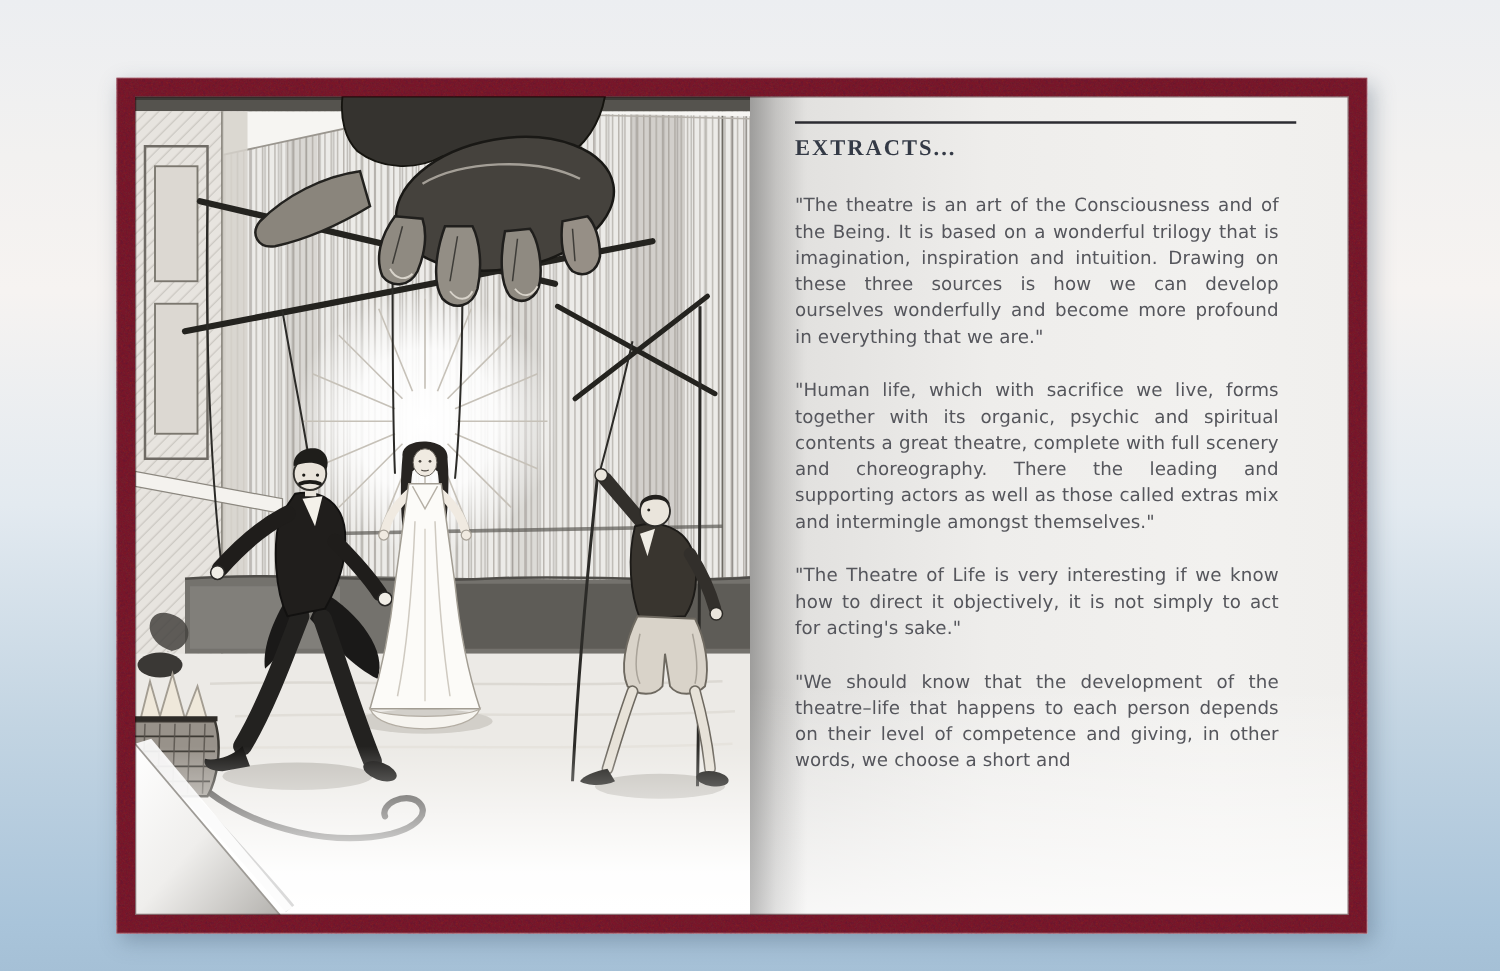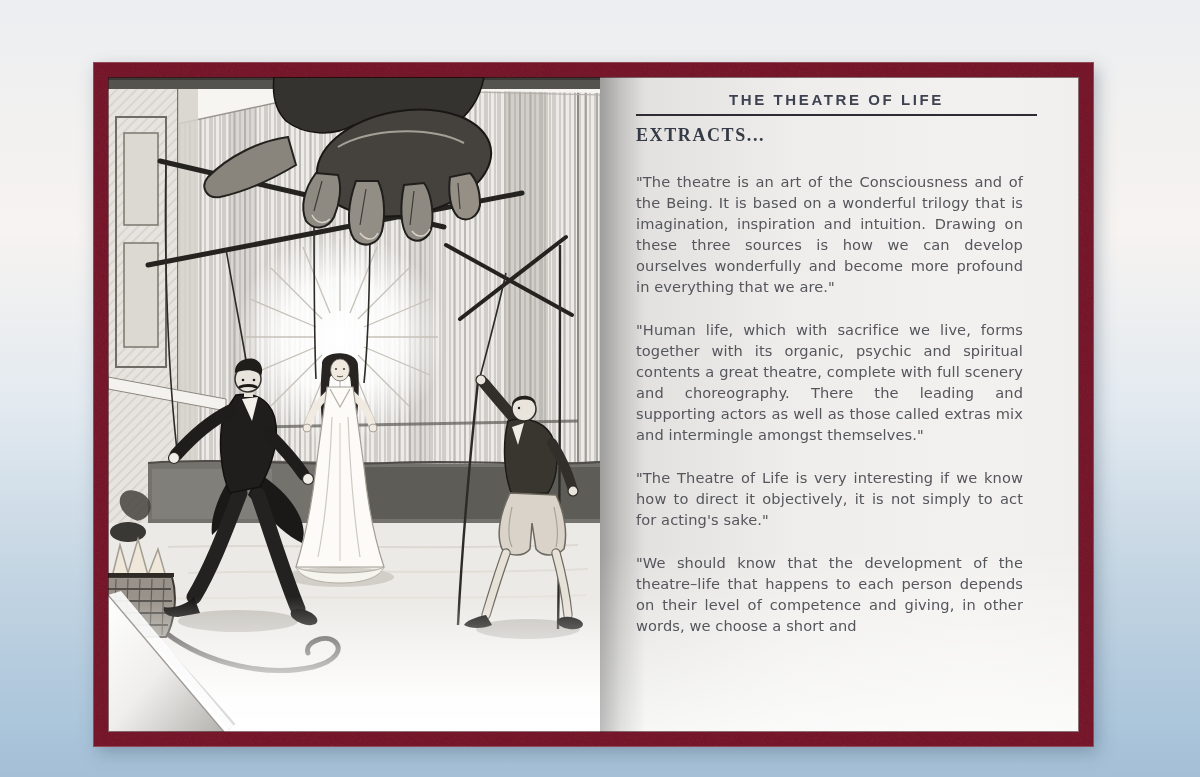--- a/index.html
+++ b/index.html
@@ -269,21 +269,20 @@
           <polygon points="0,560 84,655 0,655" fill="#e2e0dc" opacity="0.95"></polygon>
           <line x1="0" y1="560" x2="84" y2="655" stroke="#b9b6b1" stroke-width="1"></line>
           <polygon points="0,518 116,655 0,655" fill="url(#curlG)"></polygon>
           <polygon points="0,518 13,514 126,649 116,655" fill="#ffffff" opacity="0.9"></polygon>
           <line x1="0" y1="518" x2="116" y2="655" stroke="#9e9b96" stroke-width="1.4"></line>
         </g>
       </svg>
     </div>
 
     <div class="page-right">
-      <h1 class="page-title">THE THEATRE OF LIFE</h1>
       <hr class="title-rule">
       <h2 class="extracts-heading">EXTRACTS...</h2>
       <div class="extract-body">
         <p>"The theatre is an art of the Consciousness and of the Being. It is based on a wonderful trilogy that is imagination, inspiration and intuition. Drawing on these three sources is how we can develop ourselves wonderfully and become more profound in everything that we are."</p>
         <p>"Human life, which with sacrifice we live, forms together with its organic, psychic and spiritual contents a great theatre, complete with full scenery and choreography. There the leading and supporting actors as well as those called extras mix and intermingle amongst themselves."</p>
         <p>"The Theatre of Life is very interesting if we know how to direct it objectively, it is not simply to act for acting's sake."</p>
         <p>"We should know that the development of the theatre–life that happens to each person depends on their level of competence and giving, in other words, we choose a short and</p>
       </div>
     </div>
 

